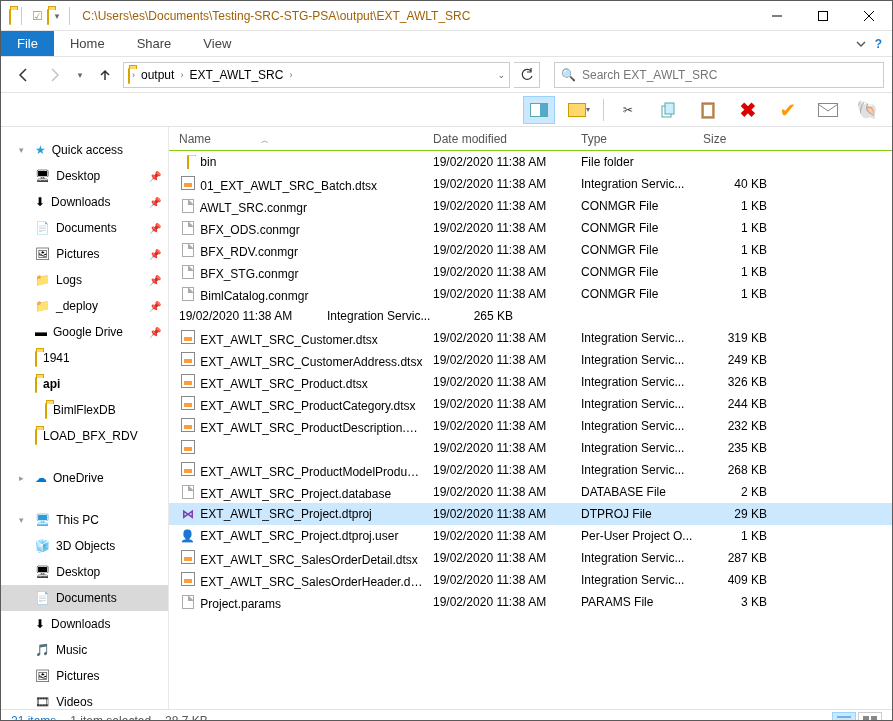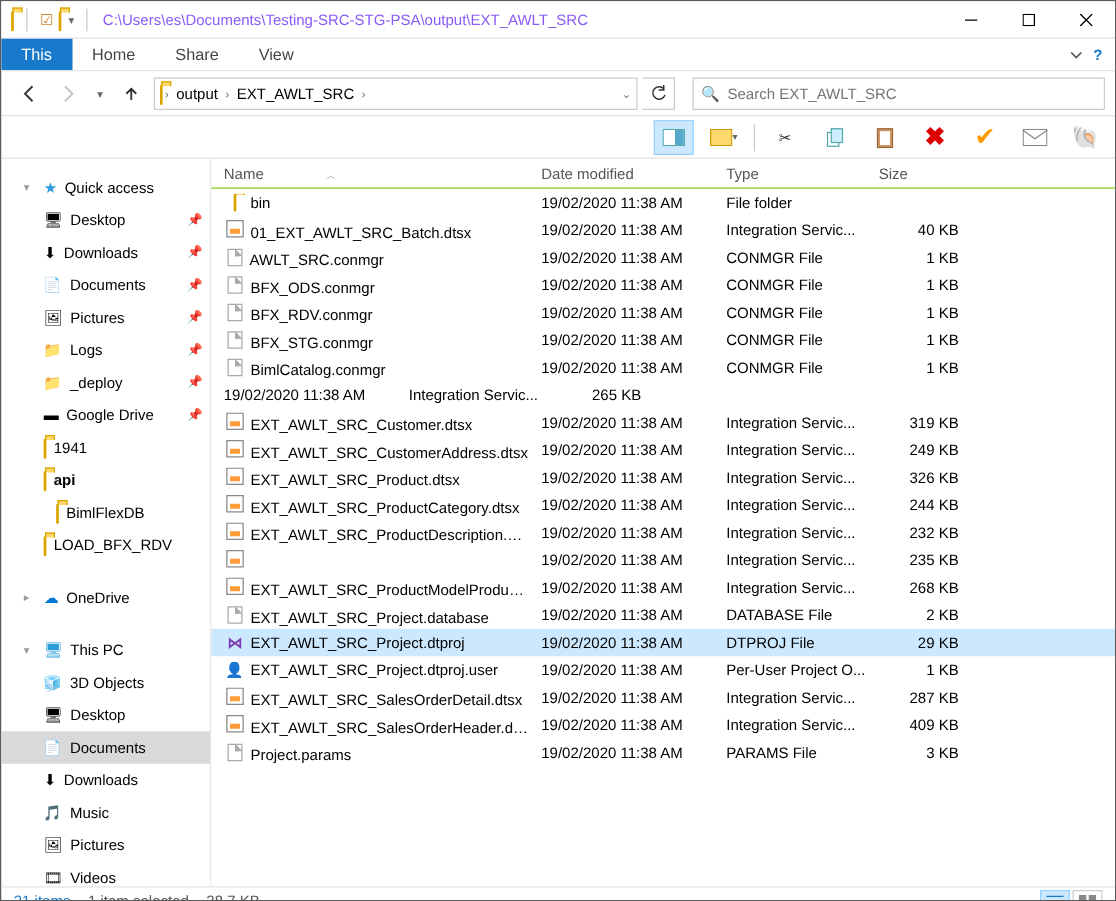--- a/index.html
+++ b/index.html
@@ -2,21 +2,21 @@
 <html><head>
 <meta charset="utf-8">
 <style>
 * { box-sizing: border-box; margin: 0; padding: 0; font-family: "Segoe UI", Tahoma, sans-serif; font-size: 12px; }
 body { width: 893px; height: 721px; background: #fff; overflow: hidden; border: 1px solid #5a5a5a; }
 
 
 .titlebar { height: 30px; display: flex; align-items: center; padding: 0 0 0 8px; background: #fff; border-bottom: 1px solid #e3e3e3; }
 .titlebar .qat { display: flex; align-items: center; gap: 4px; }
 .titlebar .sep { width: 1px; height: 18px; background: #ccc; margin: 0 6px; }
-.titlebar .path { flex: 1; padding-left: 6px; color: #8b5cf6; white-space: nowrap; overflow: hidden; position: relative; }
+.titlebar .path { flex: 1; padding-left: 6px; color: #a16207; white-space: nowrap; overflow: hidden; position: relative; }
 .titlebar .winbtns { display: flex; margin-left: auto; }
 .titlebar .winbtn { width: 46px; height: 30px; display: flex; align-items: center; justify-content: center; }
 
 
 .ribbon { height: 26px; display: flex; align-items: stretch; border-bottom: 1px solid #e3e3e3; }
 .ribbon .file { background: #1979ca; color: #fff; padding: 0 16px; display: flex; align-items: center; font-size: 13px; }
 .ribbon .tab { padding: 0 16px; display: flex; align-items: center; font-size: 13px; color: #444; }
 .ribbon .expand { margin-left: auto; padding: 0 10px; display: flex; align-items: center; color: #555; }
 
 
@@ -102,21 +102,21 @@
     <div class="winbtn">
         <svg width="10" height="10">
           <line x1="0" y1="0" x2="10" y2="10" stroke="#000"></line>
           <line x1="10" y1="0" x2="0" y2="10" stroke="#000"></line>
         </svg>
       </div>
   </div>
 </div>
 
 <div class="ribbon">
-  <div class="file">This</div>
+  <div class="file">File</div>
   <div class="tab">Home</div>
   <div class="tab">Share</div>
   <div class="tab">View</div>
   <div class="expand">
     <svg width="12" height="12">
         <path d="M2 4 L6 8 L10 4" fill="none" stroke="#555" stroke-width="1.4"></path>
       </svg>
     <span style="color:#1979ca; margin-left:8px; font-weight:bold;">?</span>
   </div>
 </div>

